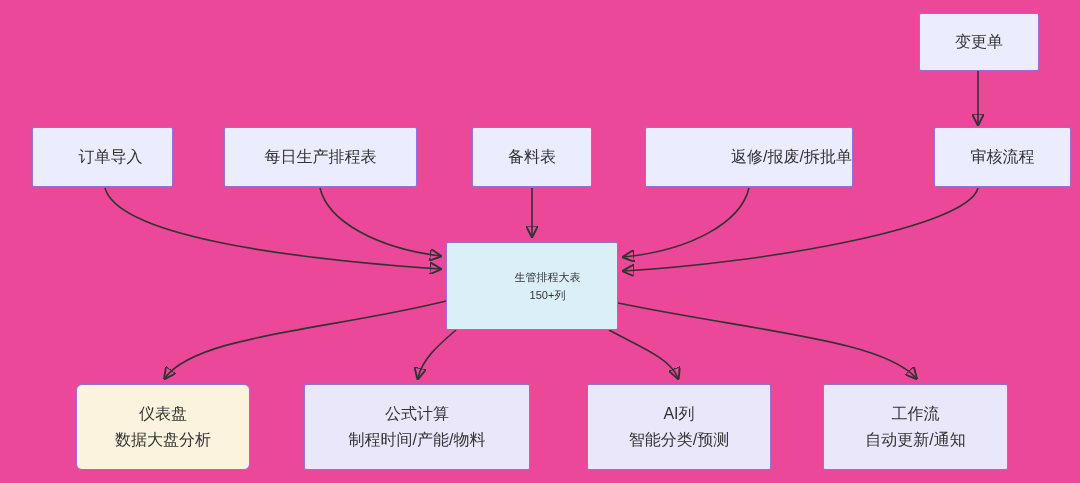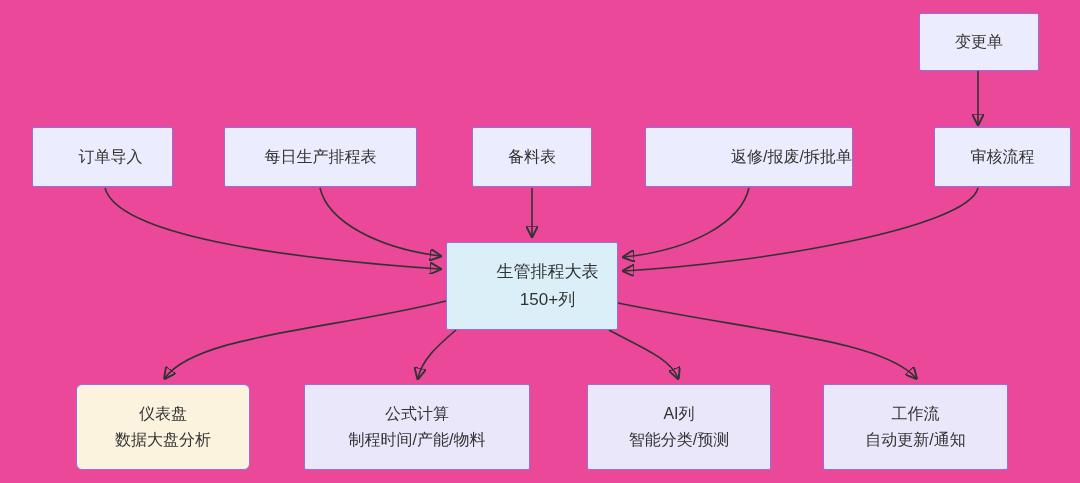--- a/index.html
+++ b/index.html
@@ -40,21 +40,21 @@
   
   .n-change   { left: 919px; top: 13px;  width: 120px; height: 58px; }
   
   .n-order    { left: 32px;  top: 127px; width: 141px; height: 60px; padding-left: 16px; }
   .n-daily    { left: 224px; top: 127px; width: 193px; height: 60px; }
   .n-material { left: 472px; top: 127px; width: 120px; height: 60px; }
   .n-rework   { left: 645px; top: 127px; width: 208px; height: 60px; align-items: flex-end; }
   .n-review   { left: 910px; top: 127px; width: 137px; height: 60px; margin-left: 24px; }
   
   .n-main     { left: 446px; top: 242px; width: 172px; height: 88px;
-                background: #DBEFF8; font-size: 17px; padding-left: 31px; }
+                background: #DBEFF8; font-size: 11px; padding-left: 31px; }
   
   .n-dash     { left: 76px;  top: 384px; width: 174px; height: 86px;
                 background: #FCF3DF; border-radius: 6px; }
   .n-formula  { left: 304px; top: 384px; width: 226px; height: 86px;
                 background: #EAE7FB; }
   .n-ai       { left: 587px; top: 384px; width: 184px; height: 86px;
                 background: #EAE7FB; }
   .n-workflow { left: 823px; top: 384px; width: 185px; height: 86px;
                 background: #EAE7FB; }
 </style>

